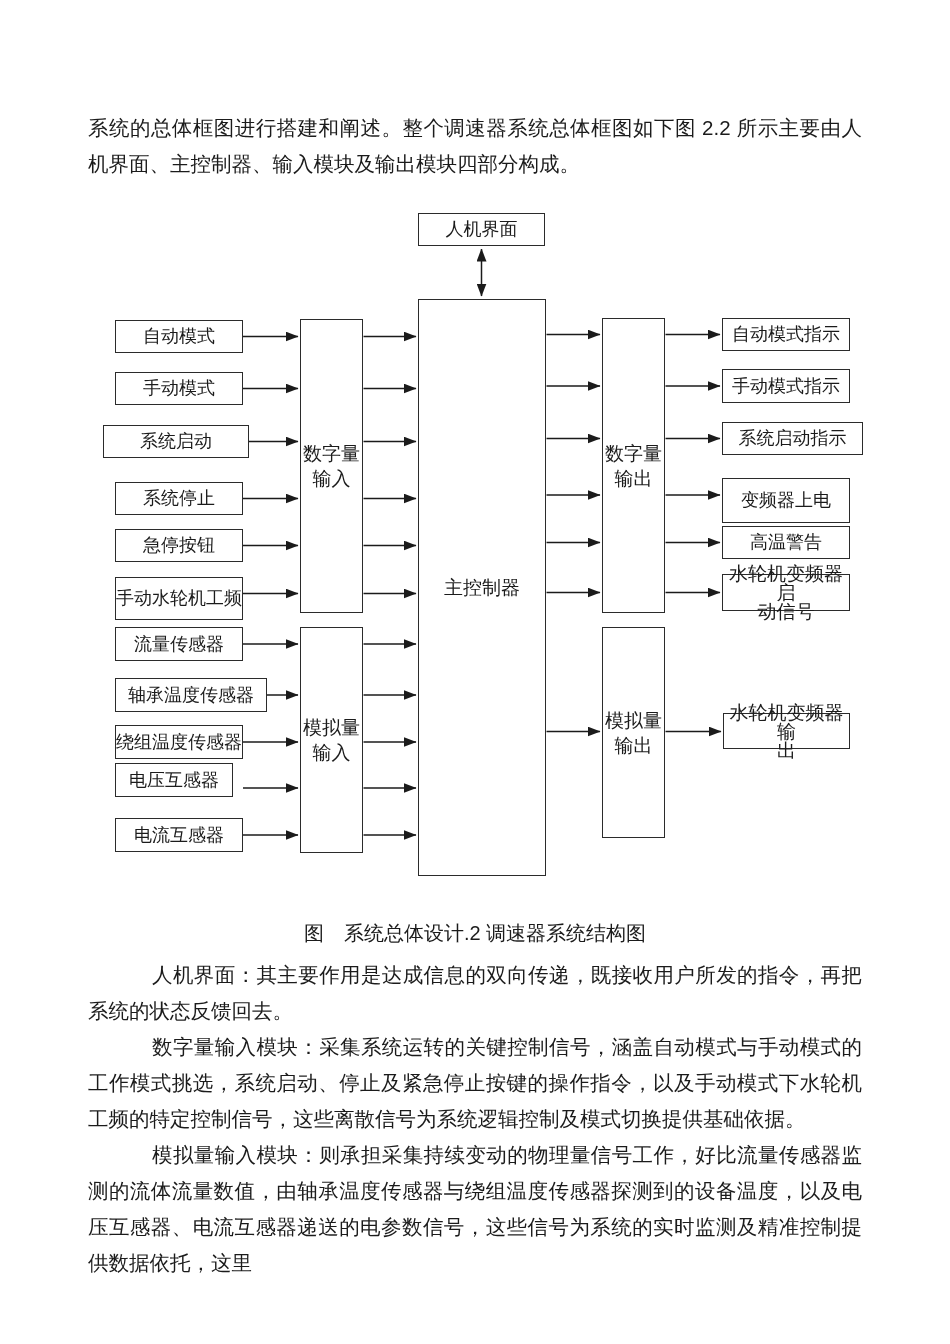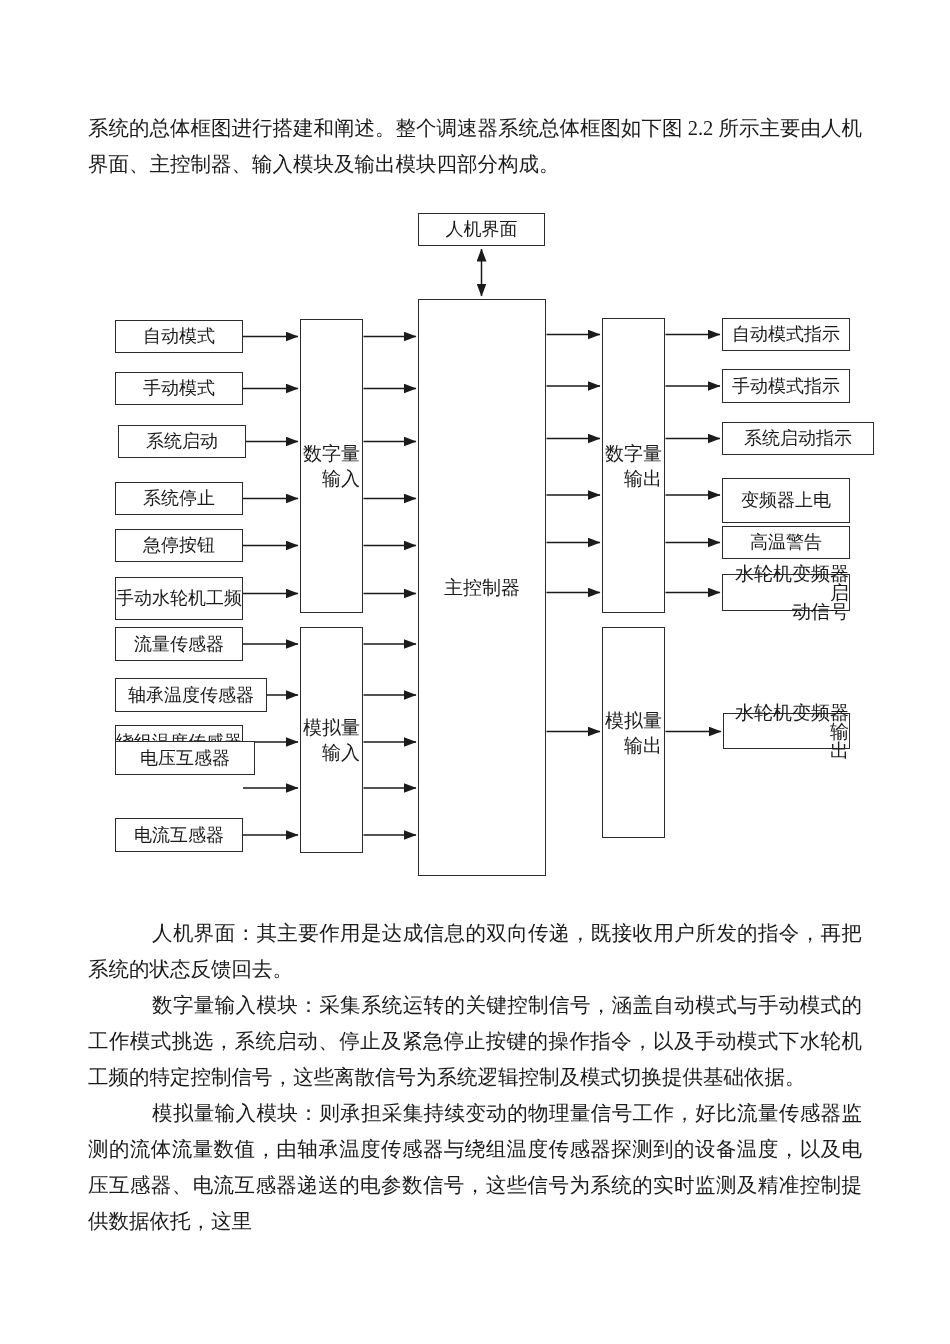--- a/index.html
+++ b/index.html
@@ -2,21 +2,21 @@
 <html><head>
 <meta charset="utf-8">
 <style>
   html,body{margin:0;padding:0;background:#ffffff;}
   .page{
     position:relative;
     width:950px;height:1344px;
     box-sizing:border-box;
     padding:110px 88px 16px 88px;
     background:#ffffff;
-    font-family:Liberation Serif, serif;
+    font-family:Liberation Sans, sans-serif;
     color:#1b1b1b;
     overflow:hidden;
   }
   p.body{
     margin:0;
     font-size:20.5px;
     line-height:36px;
     text-align:justify;
   }
   p.para{ text-indent:64px; }
@@ -30,21 +30,21 @@
     position:relative;
     width:774px;height:733px;
   }
   .wires{position:absolute;left:0;top:0;}
   .node{
     position:absolute;
     box-sizing:border-box;
     border:1.5px solid #2b2b2b;
     background:#ffffff;
     display:flex;align-items:center;justify-content:center;
-    text-align:right;
+    text-align:center;
     font-size:18px;line-height:21px;
     white-space:pre-line;
     color:#1b1b1b;
   }
   .node.module{font-size:19px;line-height:25px;}
   .node.ctrl{font-size:19px;}
   .node.twoline{font-size:19px;line-height:19px;}
 </style>
 </head>
 <body>
@@ -122,41 +122,42 @@
 输入</div>
     <div class="node module" style="left:212px;top:445px;width:63px;height:226px">模拟量
 输入</div>
     <div class="node module" style="left:514px;top:136px;width:63px;height:295px">数字量
 输出</div>
     <div class="node module" style="left:514px;top:445px;width:63px;height:211px">模拟量
 输出</div>
 
     <div class="node" style="left:27px;top:138px;width:128px;height:33px">自动模式</div>
     <div class="node" style="left:27px;top:190px;width:128px;height:33px">手动模式</div>
-    <div class="node" style="left:30px;top:243px;width:128px;height:33px">系统启动</div>
+    <div class="node" style="left:15px;top:243px;width:146px;height:33px">系统启动</div>
     <div class="node" style="left:27px;top:300px;width:128px;height:33px">系统停止</div>
     <div class="node" style="left:27px;top:347px;width:128px;height:33px">急停按钮</div>
     <div class="node" style="left:27px;top:395px;width:128px;height:43px">手动水轮机工频</div>
 
     <div class="node" style="left:27px;top:445px;width:128px;height:34px">流量传感器</div>
     <div class="node" style="left:27px;top:496px;width:152px;height:34px">轴承温度传感器</div>
     <div class="node" style="left:27px;top:543px;width:128px;height:34px">绕组温度传感器</div>
-    <div class="node" style="left:27px;top:559px;width:140px;height:34px">电压互感器</div>
+    <div class="node" style="left:27px;top:581px;width:118px;height:34px">电压互感器</div>
     <div class="node" style="left:27px;top:636px;width:128px;height:34px">电流互感器</div>
 
     <div class="node" style="left:634px;top:136px;width:128px;height:33px">自动模式指示</div>
     <div class="node" style="left:634px;top:187px;width:128px;height:34px">手动模式指示</div>
-    <div class="node" style="left:634px;top:240px;width:152px;height:33px">系统启动指示</div>
+    <div class="node" style="left:634px;top:240px;width:141px;height:33px">系统启动指示</div>
     <div class="node" style="left:634px;top:296px;width:128px;height:45px">变频器上电</div>
     <div class="node" style="left:634px;top:344px;width:128px;height:33px">高温警告</div>
     <div class="node twoline" style="left:634px;top:392px;width:128px;height:37px">水轮机变频器启
 动信号</div>
 
     <div class="node twoline" style="left:635px;top:531px;width:127px;height:36px">水轮机变频器输
 出</div>
   </div>
 
+  <p class="caption">图　系统总体设计.2 调速器系统结构图</p>
 
   <p class="body para">人机界面：其主要作用是达成信息的双向传递，既接收用户所发的指令，再把系统的状态反馈回去。</p>
   <p class="body para">数字量输入模块：采集系统运转的关键控制信号，涵盖自动模式与手动模式的工作模式挑选，系统启动、停止及紧急停止按键的操作指令，以及手动模式下水轮机工频的特定控制信号，这些离散信号为系统逻辑控制及模式切换提供基础依据。</p>
   <p class="body para">模拟量输入模块：则承担采集持续变动的物理量信号工作，好比流量传感器监测的流体流量数值，由轴承温度传感器与绕组温度传感器探测到的设备温度，以及电压互感器、电流互感器递送的电参数信号，这些信号为系统的实时监测及精准控制提供数据依托，这里</p>
 
 </div>
 
 </body></html>

